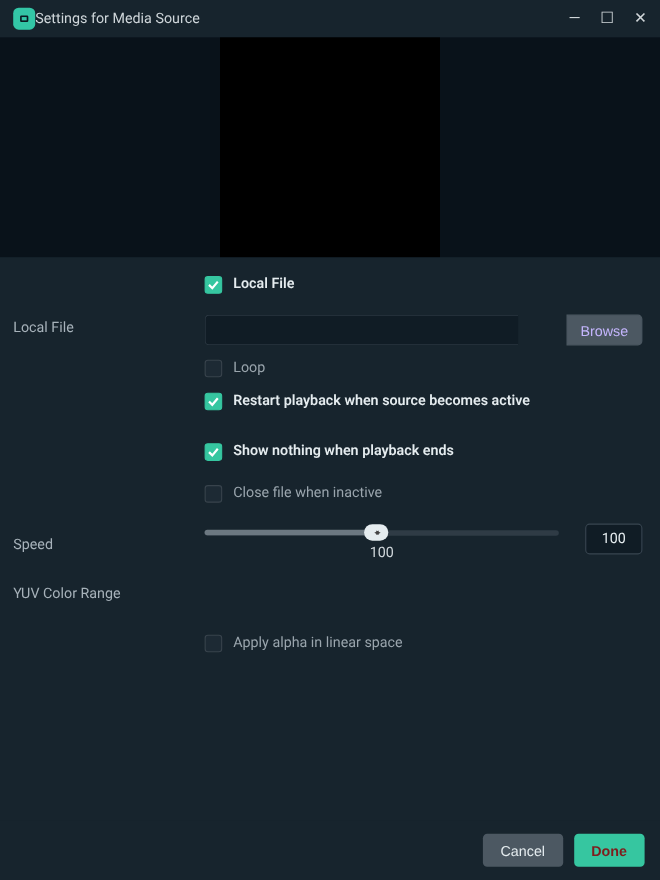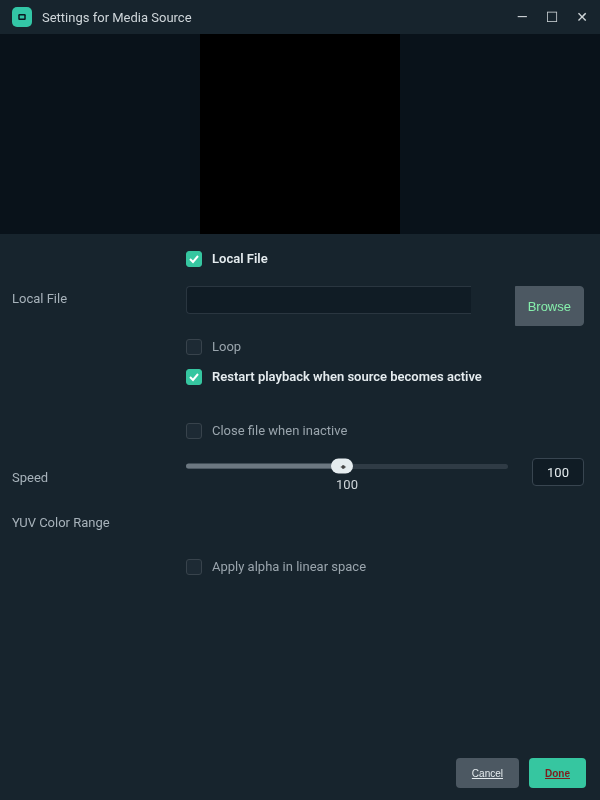--- a/index.html
+++ b/index.html
@@ -11,21 +11,21 @@
     color: #b7bec4;
     display: flex;
     flex-direction: column;
   }
   .titlebar {
     height: 34px;
     background: #17242d;
     display: flex;
     align-items: center;
     padding: 0 12px;
-    gap: 10px;
+    gap: 0;
   }
   .app-icon {
     width: 20px; height: 20px;
     background: #33c6a6;
     border-radius: 5px;
     display: flex; align-items: center; justify-content: center;
     color: #0b1a22;
     font-size: 10px; font-weight: bold;
   }
   .title-text { flex: 1; color: #cfd6da; font-size: 13px; }
@@ -102,26 +102,26 @@
     background: #101c25;
     border: 1px solid #2a3640;
     border-right: none;
     border-radius: 4px 0 0 4px;
     padding: 0 8px;
     color: #cfd6da;
     font-size: 13px;
     outline: none;
   }
   .browse-btn {
-    height: 40px;
+    height: 28px;
     padding: 0 12px;
     background: #4c5862;
     border: 1px solid #4c5862;
     border-radius: 0 4px 4px 0;
-    color: #86efac;
+    color: #c4b5fd;
     font-size: 13px;
     margin-left: 44px;
   }
 
   .slider-wrap {
     flex: 1;
     display: flex;
     flex-direction: column;
     align-items: center;
     gap: 4px;
@@ -188,24 +188,23 @@
     display: flex;
     justify-content: flex-end;
     align-items: center;
     padding: 0 14px;
     gap: 10px;
   }
   .btn {
     height: 30px;
     padding: 0 16px;
     border-radius: 4px;
-    font-size: 10px;
+    font-size: 13px;
     border: none;
     font-weight: 500;
-    text-decoration: underline;
   }
   .btn-cancel { background: #4c5862; color: #e5ecef; }
   .btn-done { background: #36c6a0; color: #7f1d1d; font-weight: 600; }
 
   .gap-row { height: 8px; }
   .gap-row-lg { height: 16px; }
 </style>
 </head>
 <body>
 
@@ -282,20 +281,33 @@
         <span class="check-label on" style="max-width:280px">Restart playback when source becomes active</span>
       </div>
     </div>
   </div>
 
   <div class="gap-row"></div>
 
 
   <div class="gap-row"></div>
 
+  <div class="row">
+    <div class="label-col"></div>
+    <div class="field-col">
+      <div class="check">
+        <div class="cb checked">
+          <svg viewBox="0 0 10 10">
+              <path d="M1 5 L4 8 L9 2" stroke="#fff" stroke-width="2" fill="none"></path>
+            </svg>
+        </div>
+        <span class="check-label on">Show nothing when playback ends</span>
+      </div>
+    </div>
+  </div>
 
   <div class="gap-row"></div>
 
   <div class="row">
     <div class="label-col"></div>
     <div class="field-col">
       <div class="check">
         <div class="cb">
           
         </div>

